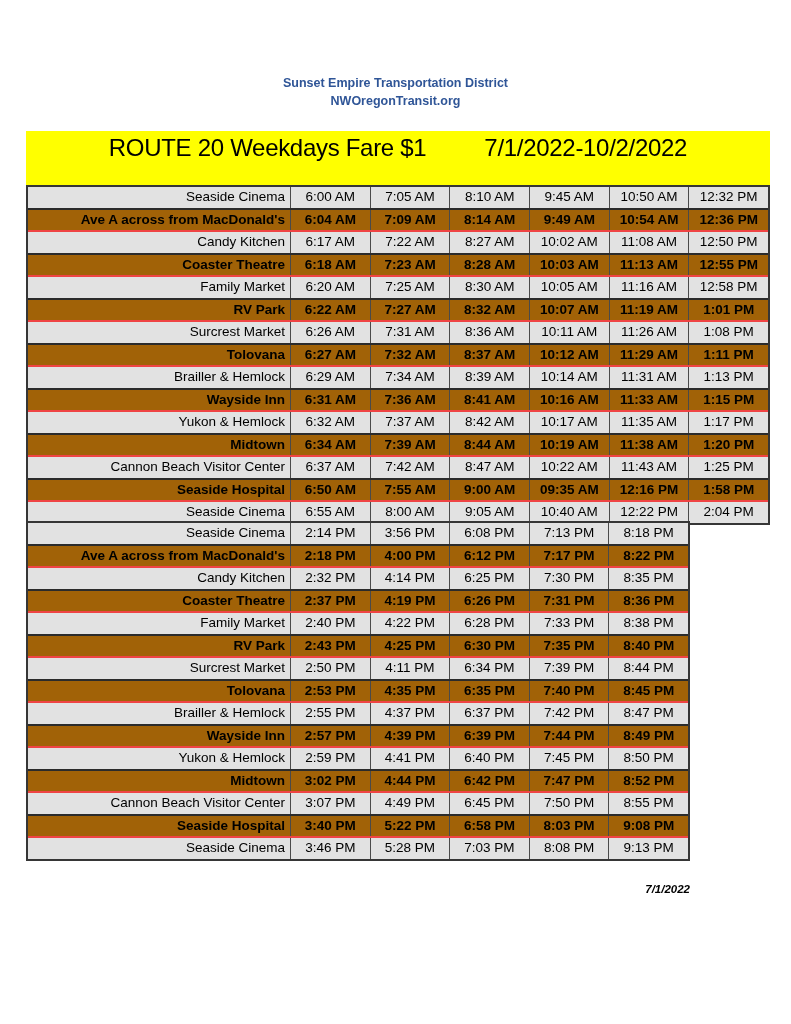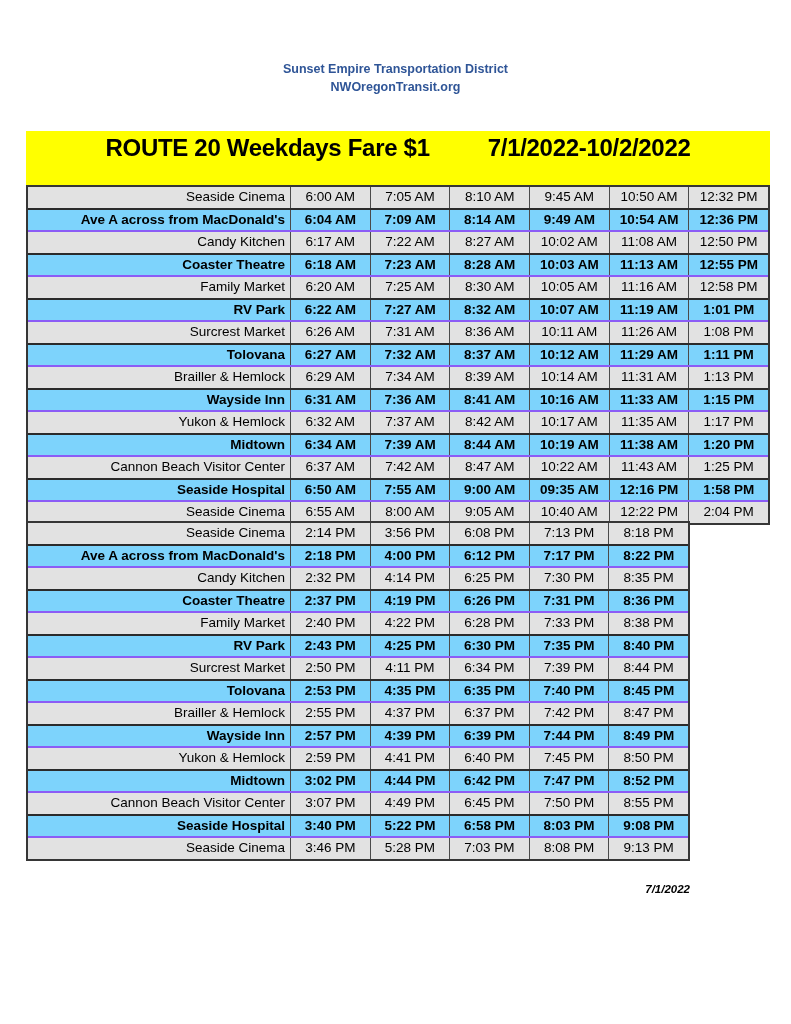--- a/index.html
+++ b/index.html
@@ -3,50 +3,50 @@
 <meta charset="utf-8">
 <style>
   * { margin:0; padding:0; box-sizing:border-box; }
   body { background:#888; font-family:"Liberation Sans", sans-serif; }
   .page {
     position:relative; width:791px; height:1024px; background:#ffffff;
     margin:0 auto; overflow:hidden;
   }
   
   .org-header {
-    position:absolute; top:60px; left:0; width:100%;
+    position:absolute; top:74px; left:0; width:100%;
     text-align:center; font-weight:bold; font-size:12.5px; line-height:18px;
     color:#2F5597;
   }
   
   .title-bar {
     position:absolute; left:26px; top:131px; width:744px; height:54px;
     background:#FFFF00;
   }
   .title-line {
     display:flex; justify-content:center; gap:58px;
-    font-size:24px; font-weight:bold; color:#000; line-height:32px; padding-top:1px;
+    font-size:24px; font-weight:normal; color:#000; line-height:32px; padding-top:1px;
     letter-spacing:-0.3px;
     align-items:center;
   }
   .subtitle {
     text-align:center; font-weight:bold; font-size:14px; line-height:19px; color:#000;
   }
   
   .schedule-table {
     position:absolute; left:26px; background:#fff;
     border:2px solid #363636;
   }
   .schedule-table.am { top:185px; width:744px; }
   .schedule-table.pm { top:521px; width:664px; }
   .row { display:flex; height:21px; }
   .row.shaded { background:#E2E2E2; }
   .row.emph {
-    background:#7dd3fc; font-weight:bold;
-    border-top:2px solid #2b2b2b; border-bottom:2px solid #8b5cf6;
+    background:#a16207; font-weight:bold;
+    border-top:2px solid #2b2b2b; border-bottom:2px solid #ef4444;
     height:24px;
   }
   .row:last-child.shaded { border-bottom:none; }
   .cell {
     font-size:13.5px; line-height:20px; color:#000;
     border-right:1px solid #4a4a4a; overflow:hidden; white-space:nowrap;
   }
   .row.emph .cell { line-height:20px; }
   .cell-name { flex:0 0 263px; text-align:right; padding-right:5px; }
   .cell-time { flex:1 1 0; text-align:center; }

